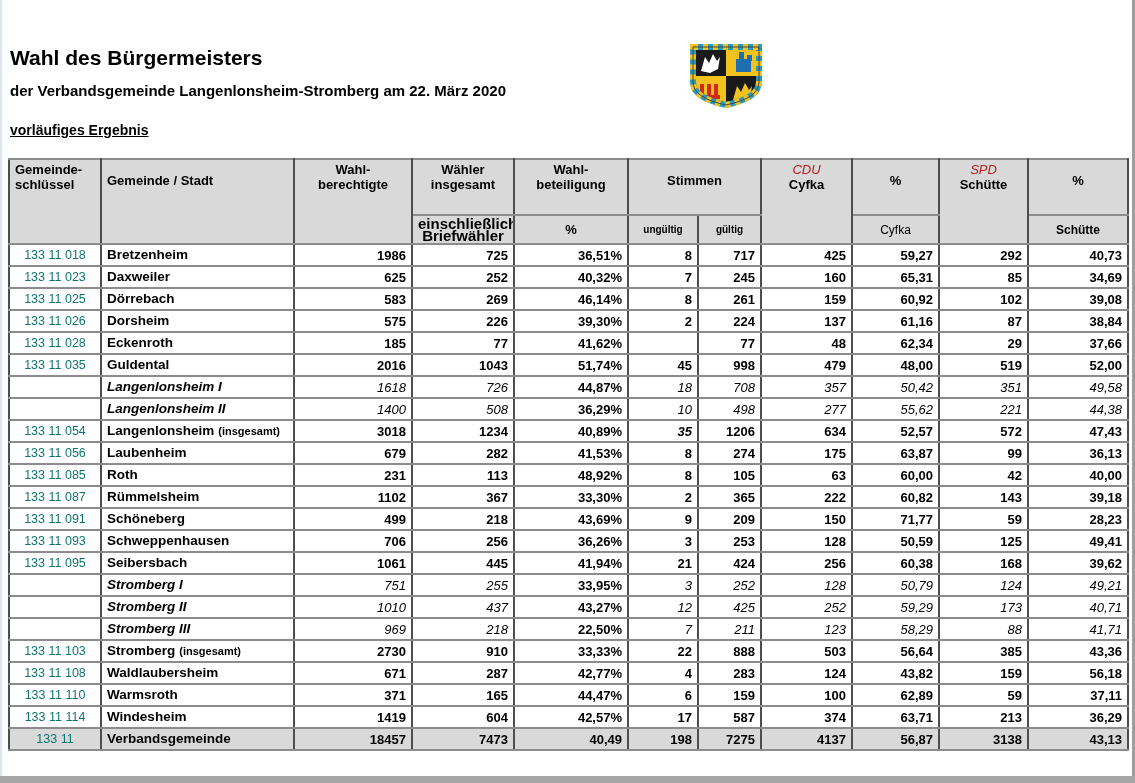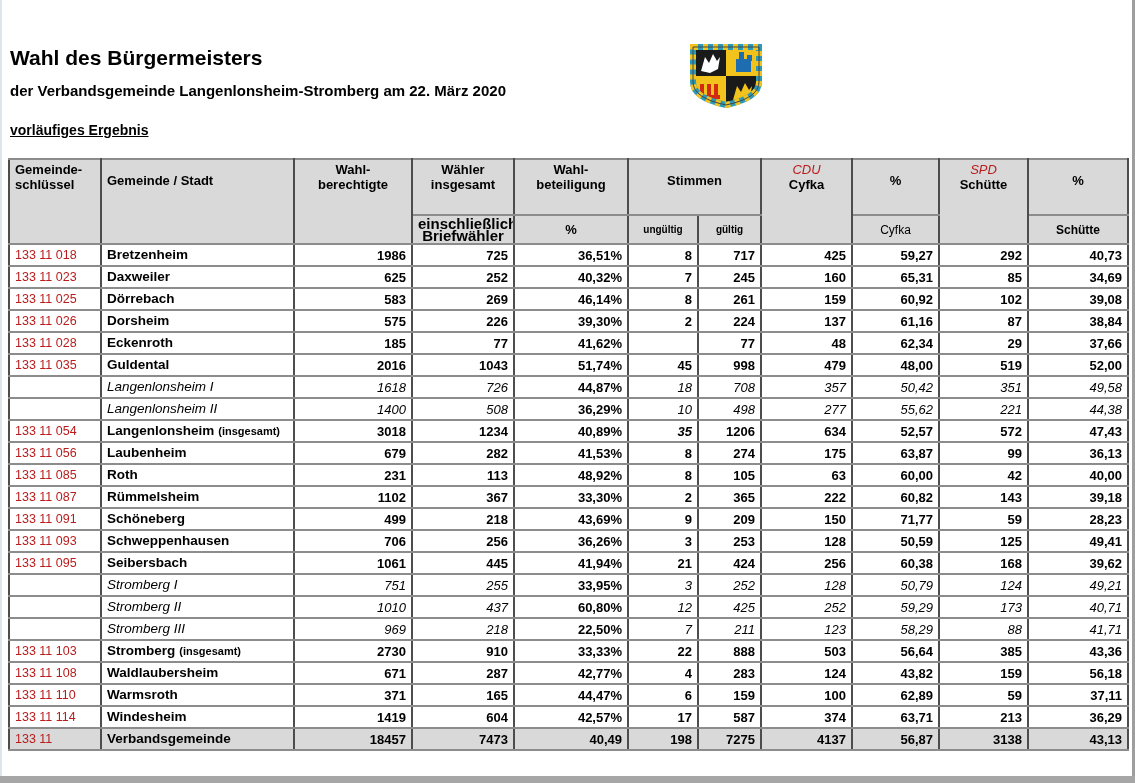--- a/index.html
+++ b/index.html
@@ -37,25 +37,25 @@
   th.mid1 { padding-top:13px; }
   .party { font-weight:normal; color:#b91c1c;font-style:italic; }
   .cand  { font-weight:bold; }
   .subsmall { font-size:15px; line-height:12px; font-weight:bold; }
   .subpct { font-size:13px; font-weight:bold; }
   .subname-n { font-size:12px; font-weight:normal; }
   .subname-b { font-size:12px; font-weight:bold; }
   .subvote { font-size:10px; font-weight:bold; }
 
   tbody td { height:19px; line-height:19px; }
-  td.key { color:#b91c1c; font-size:12.5px; text-align:left; }
+  td.key { color:#0f766e; font-size:12.5px; text-align:center; }
   td.name-cell { font-weight:bold; font-size:13.5px; text-align:left; }
   .suffix { font-size:11px; margin-left:4px; font-weight:bold; }
   td.num { text-align:right; font-weight:bold; }
-  tr.sub td.name-cell { font-weight:normal; font-style:italic; }
+  tr.sub td.name-cell { font-weight:bold; font-style:italic; }
   tr.sub td.num { font-weight:normal; font-style:italic; }
   tr.sub td.bet { font-weight:bold; font-style:normal;padding-left:24px; }
   td.bet { font-weight:bold; }
   td.num.italic { font-style:italic; }
   tr.total td { background:#d9d9d9; }
 </style>
 </head>
 <body>
 
 <div class="frame-left"></div>
@@ -358,21 +358,21 @@
     <td class="num">128</td>
     <td class="num">50,79</td>
     <td class="num">124</td>
     <td class="num">49,21</td>
   </tr>
       <tr class="sub">
     <td class="key"></td>
     <td class="name-cell"><span>Stromberg II</span><span class="suffix"></span></td>
     <td class="num">1010</td>
     <td class="num">437</td>
-    <td class="num bet">60,80%</td>
+    <td class="num bet">43,27%</td>
     <td class="num">12</td>
     <td class="num">425</td>
     <td class="num">252</td>
     <td class="num">59,29</td>
     <td class="num">173</td>
     <td class="num">40,71</td>
   </tr>
       <tr class="sub">
     <td class="key"></td>
     <td class="name-cell"><span>Stromberg III</span><span class="suffix"></span></td>

